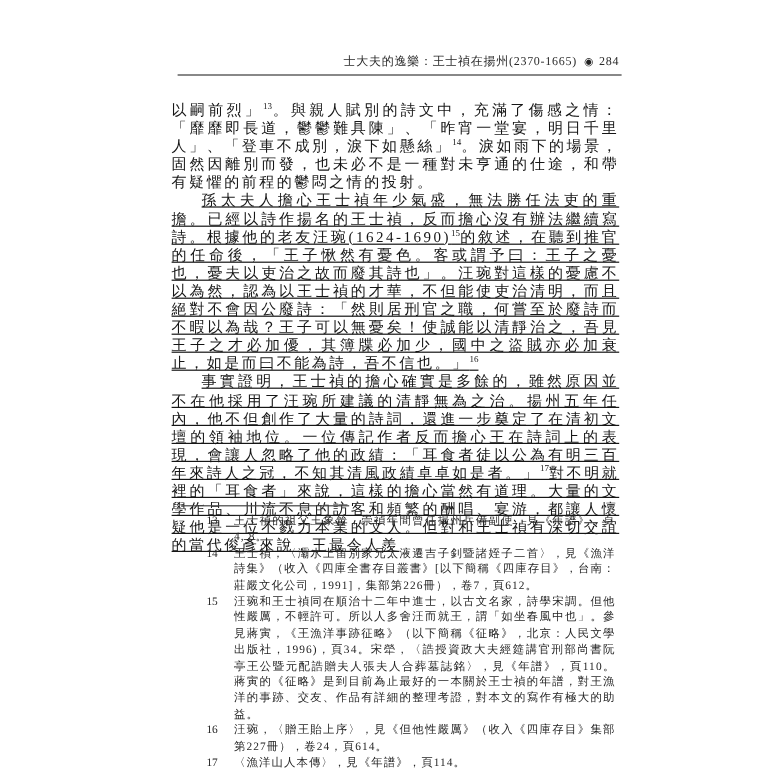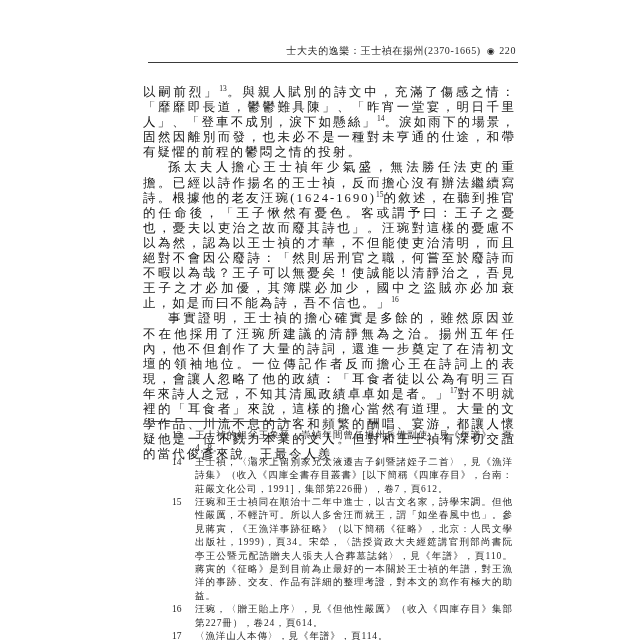--- a/index.html
+++ b/index.html
@@ -22,21 +22,21 @@
   .header-rule{
     position:absolute;top:62px;left:5px;width:370px;height:0;
     border-bottom:1.3px solid #3a3a3a;
   }
   .bodytext{
     position:absolute;top:85px;left:0;width:373px;
     font-size:12.5px;line-height:15.1px;letter-spacing:2.1px;
     text-align:justify;color:#161616;
   }
   .bodytext p{margin:0;padding:0;}
-  .bodytext p.indent{text-indent:2em;}
+  .bodytext p.indent{text-indent:2em;text-decoration:underline;}
   sup{
     font-size:7.5px;letter-spacing:0;line-height:0;vertical-align:super;
     font-family:"Liberation Serif","DejaVu Serif",serif;
   }
   .fn-sep{
     position:absolute;top:421px;left:8px;width:140px;height:0;
     border-bottom:1px solid #444;
   }
   .footnotes{
     position:absolute;top:429px;left:29px;width:341px;
@@ -46,21 +46,21 @@
   .fn .num{flex:0 0 23px;letter-spacing:0;}
   .fn .txt{flex:1 1 auto;text-align:justify;}
 </style>
 </head>
 <body>
 
 <div class="sheet">
   <div class="content">
 
     <div class="page-header">
-      <span>士大夫的逸樂：王士禎在揚州(2370-1665)</span><span class="orn">◉</span><span>220</span>
+      <span>士大夫的逸樂：王士禎在揚州(2370-1665)</span><span class="orn">◉</span><span>284</span>
     </div>
 
     <div class="header-rule"></div>
 
     <div class="bodytext">
       <p>以嗣前烈」<sup>13</sup>。與親人賦別的詩文中，充滿了傷感之情：「靡靡即長道，鬱鬱難具陳」、「昨宵一堂宴，明日千里人」、「登車不成別，淚下如懸絲」<sup>14</sup>。淚如雨下的場景，固然因離別而發，也未必不是一種對未亨通的仕途，和帶有疑懼的前程的鬱悶之情的投射。</p>
       <p class="indent">孫太夫人擔心王士禎年少氣盛，無法勝任法吏的重擔。已經以詩作揚名的王士禎，反而擔心沒有辦法繼續寫詩。根據他的老友汪琬(1624-1690)<sup>15</sup>的敘述，在聽到推官的任命後，「王子愀然有憂色。客或謂予曰：王子之憂也，憂夫以吏治之故而廢其詩也」。汪琬對這樣的憂慮不以為然，認為以王士禎的才華，不但能使吏治清明，而且絕對不會因公廢詩：「然則居刑官之職，何嘗至於廢詩而不暇以為哉？王子可以無憂矣！使誠能以清靜治之，吾見王子之才必加優，其簿牒必加少，國中之盜賊亦必加衰止，如是而曰不能為詩，吾不信也。」<sup>16</sup></p>
       <p class="indent">事實證明，王士禎的擔心確實是多餘的，雖然原因並不在他採用了汪琬所建議的清靜無為之治。揚州五年任內，他不但創作了大量的詩詞，還進一步奠定了在清初文壇的領袖地位。一位傳記作者反而擔心王在詩詞上的表現，會讓人忽略了他的政績：「耳食者徒以公為有明三百年來詩人之冠，不知其清風政績卓卓如是者。」<sup>17</sup>對不明就裡的「耳食者」來說，這樣的擔心當然有道理。大量的文學作品、川流不息的訪客和頻繁的酬唱、宴游，都讓人懷疑他是一位不戮力本業的文人。但對和王士禎有深切交誼的當代俊彥來說，王最令人羨</p>
     </div>
 
@@ -70,21 +70,21 @@
       <div class="fn">
         <span class="num">13</span>
         <span class="txt">王士禎的祖父王象晉，崇禎年間曾任揚州兵備副使，見《年譜》，頁4, 8。</span>
       </div>
       <div class="fn">
         <span class="num">14</span>
         <span class="txt">王士禎，〈灞水上留別家兄太液遷吉子釗暨諸姪子二首〉，見《漁洋詩集》（收入《四庫全書存目叢書》[以下簡稱《四庫存目》，台南：莊嚴文化公司，1991]，集部第226冊），卷7，頁612。</span>
       </div>
       <div class="fn">
         <span class="num">15</span>
-        <span class="txt">汪琬和王士禎同在順治十二年中進士，以古文名家，詩學宋調。但他性嚴厲，不輕許可。所以人多舍汪而就王，謂「如坐春風中也」。參見蔣寅，《王漁洋事跡征略》（以下簡稱《征略》，北京：人民文學出版社，1999)，頁34。宋犖，〈誥授資政大夫經筵講官刑部尚書阮亭王公暨元配誥贈夫人張夫人合葬墓誌銘〉，見《年譜》，頁110。蔣寅的《征略》是到目前為止最好的一本關於王士禎的年譜，對王漁洋的事跡、交友、作品有詳細的整理考證，對本文的寫作有極大的助益。</span>
+        <span class="txt">汪琬和王士禎同在順治十二年中進士，以古文名家，詩學宋調。但他性嚴厲，不輕許可。所以人多舍汪而就王，謂「如坐春風中也」。參見蔣寅，《王漁洋事跡征略》（以下簡稱《征略》，北京：人民文學出版社，1996)，頁34。宋犖，〈誥授資政大夫經筵講官刑部尚書阮亭王公暨元配誥贈夫人張夫人合葬墓誌銘〉，見《年譜》，頁110。蔣寅的《征略》是到目前為止最好的一本關於王士禎的年譜，對王漁洋的事跡、交友、作品有詳細的整理考證，對本文的寫作有極大的助益。</span>
       </div>
       <div class="fn">
         <span class="num">16</span>
         <span class="txt">汪琬，〈贈王貽上序〉，見《但他性嚴厲》（收入《四庫存目》集部第227冊），卷24，頁614。</span>
       </div>
       <div class="fn">
         <span class="num">17</span>
         <span class="txt">〈漁洋山人本傳〉，見《年譜》，頁114。</span>
       </div>
     </div>

